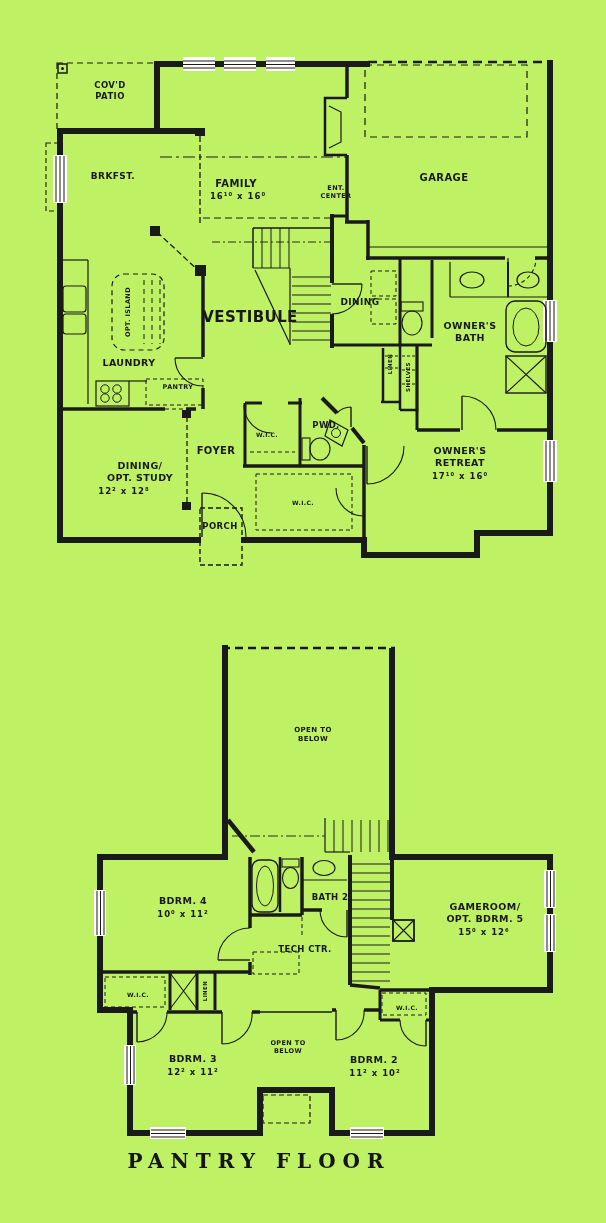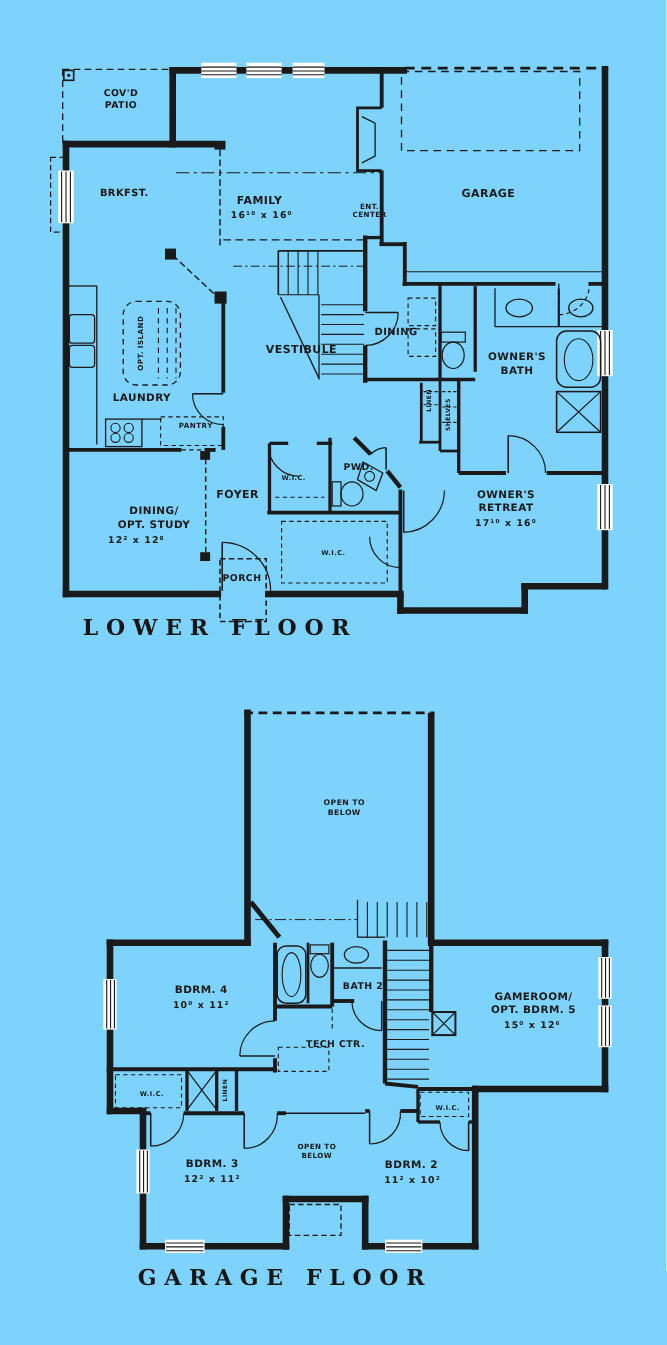--- a/index.html
+++ b/index.html
@@ -1,16 +1,16 @@
 <!DOCTYPE html>
 <html><head>
 <meta charset="utf-8">
 <style>
   html,body{margin:0;padding:0;background:#ffffff;}
-  .stage{position:relative;width:606px;height:1223px;background:#7dd3fc;overflow:hidden;
+  .stage{position:relative;width:606px;height:1223px;background:#bef264;overflow:hidden;
          font-family:"DejaVu Sans", sans-serif;color:#1a1a1a;}
   .plan-svg{position:absolute;left:0;top:0;width:606px;height:1223px;}
   .lbl{position:absolute;transform:translate(-50%,-50%);white-space:pre-line;text-align:center;
        font-family:"DejaVu Sans", sans-serif;font-weight:700;color:#191919;
        letter-spacing:.4px;line-height:1.3;}
   .vlabel{transform:translate(-50%,-50%) rotate(-90deg);}
   .title{position:absolute;transform:translate(-50%,-50%);font-family:"DejaVu Serif", serif;
          font-weight:700;font-size:20px;letter-spacing:7px;color:#151515;white-space:nowrap;}
 </style>
 </head>
@@ -407,52 +407,51 @@
 PATIO</div>
 <div class="lbl" style="left:113px;top:177px;font-size:9px;">BRKFST.</div>
 <div class="lbl" style="left:236px;top:183px;font-size:10px;">FAMILY</div>
 <div class="lbl" style="left:238px;top:197px;font-size:8.5px;letter-spacing:1px;text-align:center;">16¹⁰ x 16⁰</div>
 <div class="lbl" style="left:336px;top:192px;font-size:6.5px;">ENT.
 CENTER</div>
 <div class="lbl" style="left:444px;top:177px;font-size:10px;">GARAGE</div>
 <div class="lbl vlabel" style="left:128px;top:312px;font-size:6.5px;">OPT. ISLAND</div>
 <div class="lbl" style="left:129px;top:363px;font-size:9.5px;">LAUNDRY</div>
 <div class="lbl" style="left:178px;top:387px;font-size:6.5px;">PANTRY</div>
-<div class="lbl" style="left:250px;top:318px;font-size:10px;margin-left:24px;">VESTIBULE</div>
+<div class="lbl" style="left:250px;top:318px;font-size:15px;">VESTIBULE</div>
 <div class="lbl" style="left:360px;top:303px;font-size:9px;">DINING</div>
 <div class="lbl vlabel" style="left:391px;top:364px;font-size:5.5px;">LINEN</div>
 <div class="lbl vlabel" style="left:409px;top:377px;font-size:5.5px;">SHELVES</div>
 <div class="lbl" style="left:470px;top:332px;font-size:9.5px;">OWNER'S
 BATH</div>
 <div class="lbl" style="left:267px;top:435px;font-size:6px;">W.I.C.</div>
 <div class="lbl" style="left:326px;top:426px;font-size:8.5px;">PWD.</div>
 <div class="lbl" style="left:216px;top:450px;font-size:10px;">FOYER</div>
 <div class="lbl" style="left:140px;top:472px;font-size:9.5px;">DINING/
 OPT. STUDY</div>
 <div class="lbl" style="left:124px;top:492px;font-size:8.5px;letter-spacing:1px;">12² x 12⁸</div>
 <div class="lbl" style="left:303px;top:503px;font-size:6px;">W.I.C.</div>
 <div class="lbl" style="left:460px;top:457px;font-size:9.5px;">OWNER'S
 RETREAT</div>
 <div class="lbl" style="left:460px;top:477px;font-size:8.5px;letter-spacing:1px;">17¹⁰ x 16⁰</div>
 <div class="lbl" style="left:220px;top:527px;font-size:8.5px;">PORCH</div>
-<div class="title" style="left:200px;top:570px;">LOWER FLOOR</div>
 
 <div class="lbl" style="left:313px;top:735px;font-size:7px;">OPEN TO
 BELOW</div>
 <div class="lbl" style="left:183px;top:901px;font-size:9.5px;">BDRM. 4</div>
 <div class="lbl" style="left:183px;top:915px;font-size:8.5px;letter-spacing:1px;">10⁰ x 11²</div>
 <div class="lbl" style="left:330px;top:898px;font-size:8.5px;">BATH 2</div>
 <div class="lbl" style="left:305px;top:950px;font-size:8.5px;">TECH CTR.</div>
 <div class="lbl" style="left:485px;top:913px;font-size:9.5px;">GAMEROOM/
 OPT. BDRM. 5</div>
 <div class="lbl" style="left:484px;top:933px;font-size:8.5px;letter-spacing:1px;">15⁰ x 12⁶</div>
 <div class="lbl" style="left:138px;top:995px;font-size:6px;">W.I.C.</div>
 <div class="lbl vlabel" style="left:206px;top:991px;font-size:5.5px;">LINEN</div>
 <div class="lbl" style="left:407px;top:1008px;font-size:6px;">W.I.C.</div>
 <div class="lbl" style="left:193px;top:1059px;font-size:9.5px;">BDRM. 3</div>
 <div class="lbl" style="left:193px;top:1073px;font-size:8.5px;letter-spacing:1px;">12² x 11²</div>
 <div class="lbl" style="left:288px;top:1047px;font-size:6.5px;">OPEN TO
 BELOW</div>
 <div class="lbl" style="left:374px;top:1060px;font-size:9.5px;">BDRM. 2</div>
 <div class="lbl" style="left:375px;top:1074px;font-size:8.5px;letter-spacing:1px;">11² x 10²</div>
-<div class="title" style="left:259px;top:1161px;">GARAGE FLOOR</div>
+<div class="title" style="left:259px;top:1161px;">PANTRY FLOOR</div>
 
 </div>
 
 </body></html>

